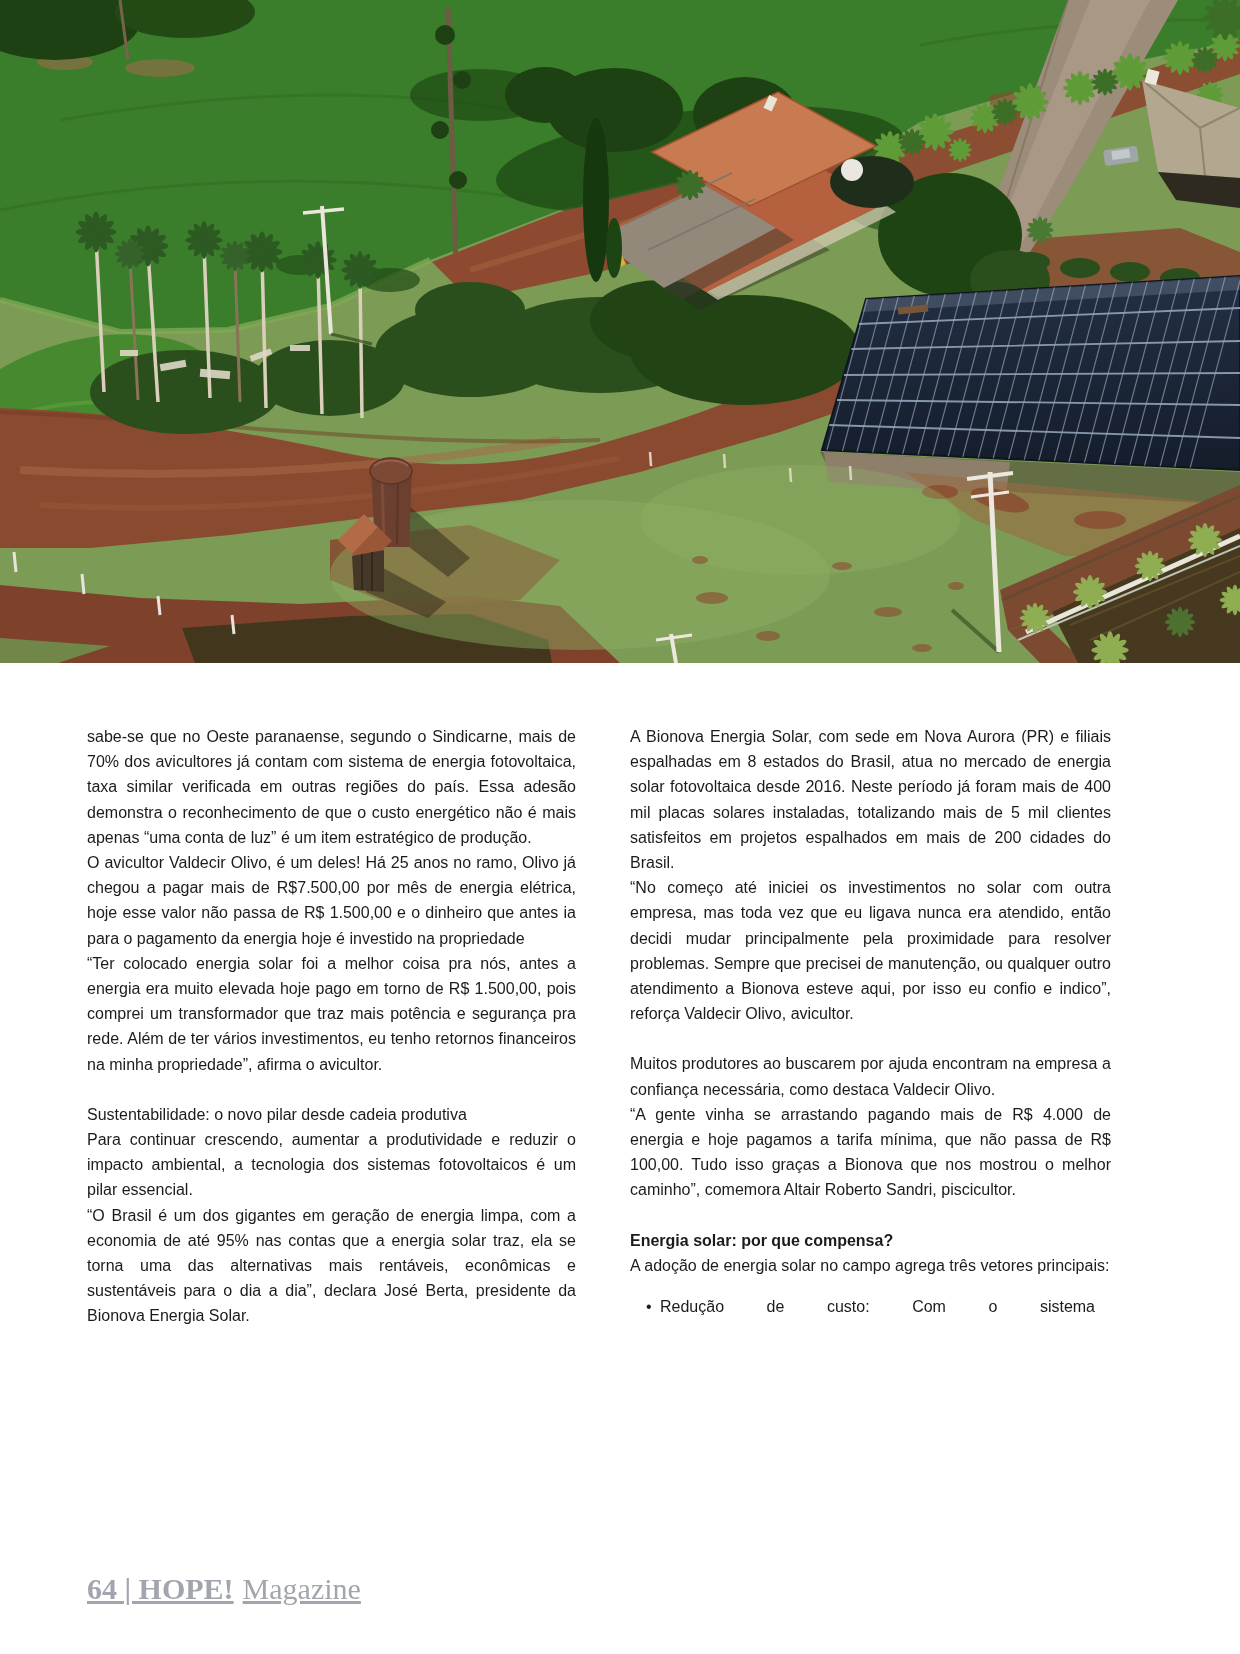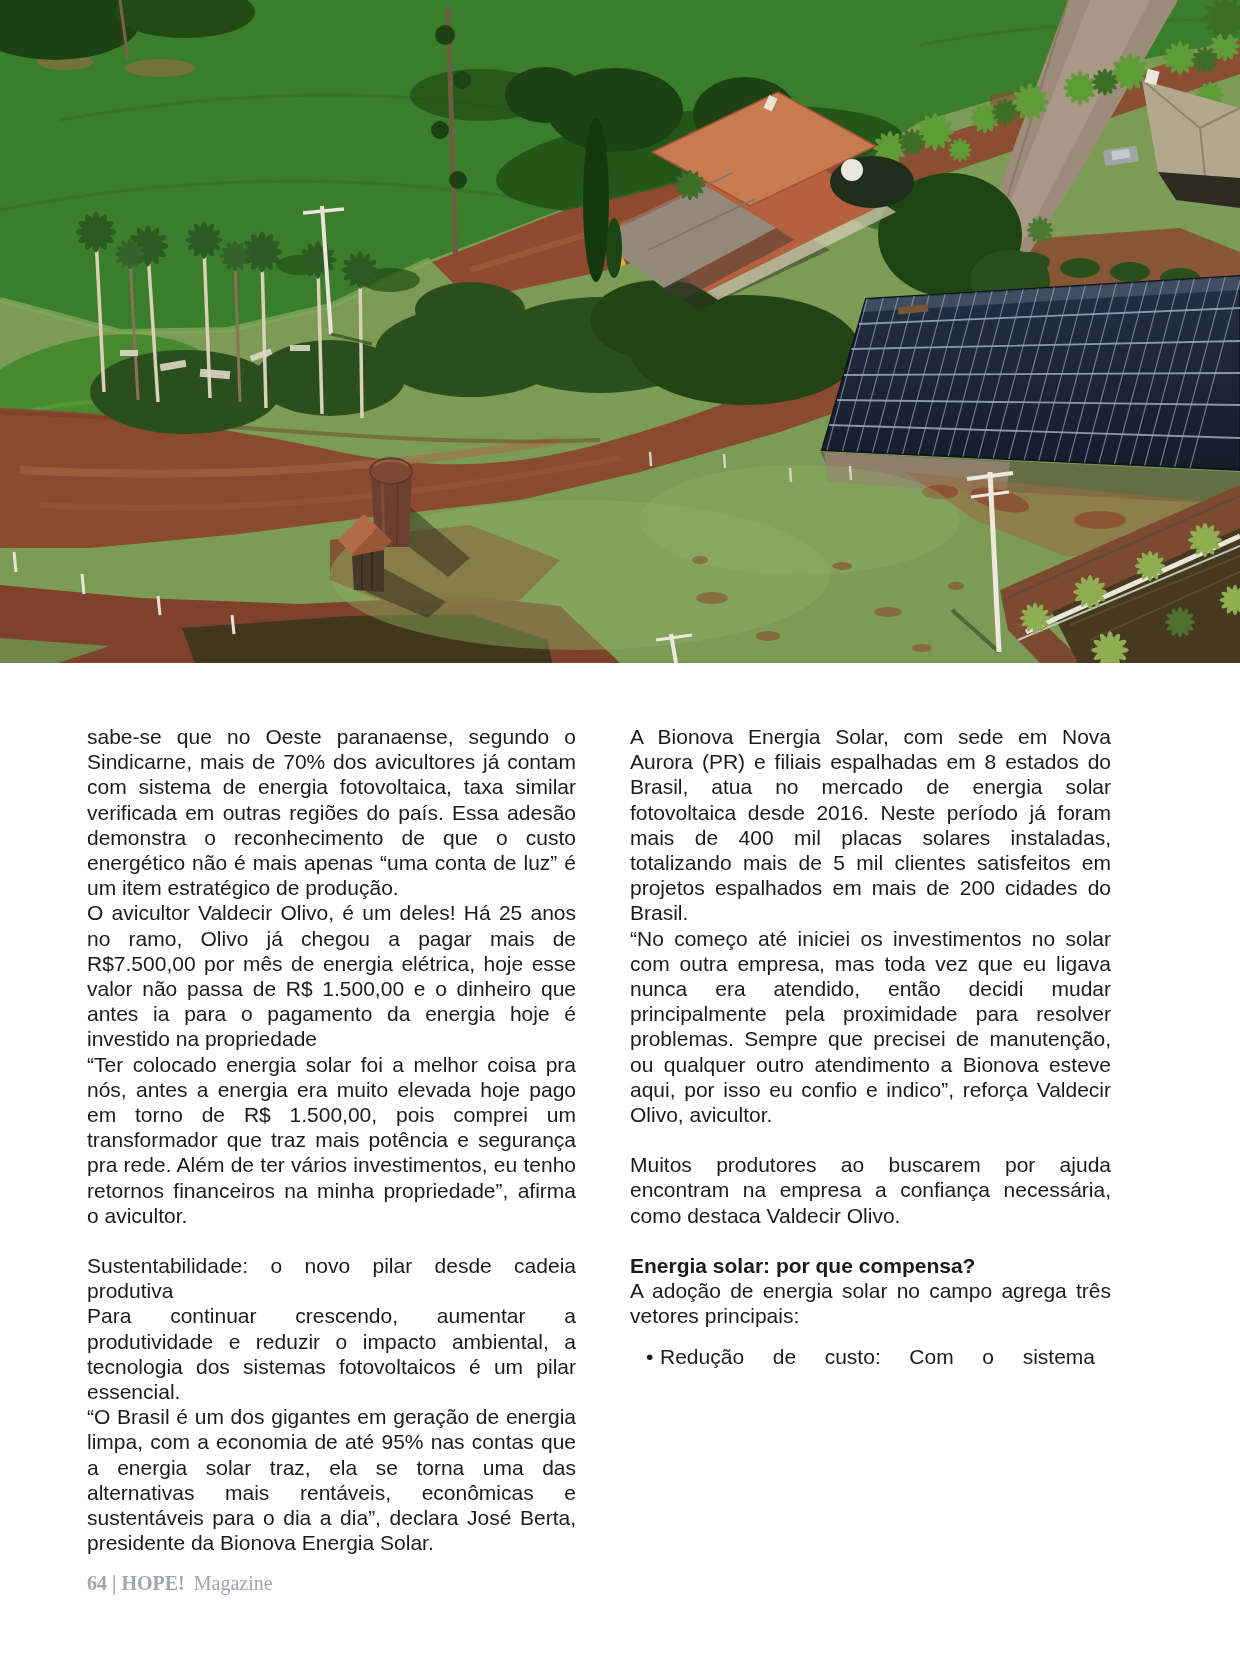--- a/index.html
+++ b/index.html
@@ -2,31 +2,31 @@
 <html><head>
 <meta charset="utf-8">
 <style>
   html,body{margin:0;padding:0;}
   body{
     width:1240px;height:1654px;position:relative;background:#ffffff;
     font-family:"Liberation Sans", sans-serif;overflow:hidden;
   }
   .photo{position:absolute;left:0;top:0;width:1240px;height:663px;overflow:hidden;}
   .photo svg{display:block;}
-  .col{position:absolute;top:724px;font-size:21px;line-height:25.2px;color:#1b1b1b;}
+  .col{position:absolute;top:724px;font-size:16px;line-height:25.2px;color:#1b1b1b;}
   .col-left{left:87px;width:489px;}
   .col-right{left:630px;width:481px;}
   .jp{margin:0;text-align:justify;}
   .spaced{margin-top:25px;}
   .bold{font-weight:bold;}
   .bullet-line{margin:16px;text-align:justify;-moz-text-align-last:justify;text-align-last:justify;}
   .bullet-line .bullet{display:inline-block;min-width:14px;}
   .footer{
     position:absolute;left:87px;top:1572px;
-    font-family:"Liberation Serif", serif;font-size:20px;color:#a2a5ad;
+    font-family:"Liberation Serif", serif;font-size:30px;color:#a2a5ad;text-decoration:underline;
   }
   .f-bold{font-weight:bold;}
   .f-regular{margin-left:9px;}
 </style>
 </head>
 <body>
 
 <div class="photo">
 <svg width="1240" height="663" viewBox="0 0 1240 663" xmlns="http://www.w3.org/2000/svg">
   <defs>
@@ -274,20 +274,21 @@
   <p class="jp">“Ter colocado energia solar foi a melhor coisa pra nós, antes a energia era muito elevada hoje pago em torno de R$ 1.500,00, pois comprei um transformador que traz mais potência e segurança pra rede. Além de ter vários investimentos, eu tenho retornos financeiros na minha propriedade”, afirma o avicultor.</p>
   <p class="jp spaced">Sustentabilidade: o novo pilar desde cadeia produtiva</p>
   <p class="jp">Para continuar crescendo, aumentar a produtividade e reduzir o impacto ambiental, a tecnologia dos sistemas fotovoltaicos é um pilar essencial.</p>
   <p class="jp">“O Brasil é um dos gigantes em geração de energia limpa, com a economia de até 95% nas contas que a energia solar traz, ela se torna uma das alternativas mais rentáveis, econômicas e sustentáveis para o dia a dia”, declara José Berta, presidente da Bionova Energia Solar.</p>
 </div>
 
 <div class="col col-right">
   <p class="jp">A Bionova Energia Solar, com sede em Nova Aurora (PR) e filiais espalhadas em 8 estados do Brasil, atua no mercado de energia solar fotovoltaica desde 2016. Neste período já foram mais de 400 mil placas solares instaladas, totalizando mais de 5 mil clientes satisfeitos em projetos espalhados em mais de 200 cidades do Brasil.</p>
   <p class="jp">“No começo até iniciei os investimentos no solar com outra empresa, mas toda vez que eu ligava nunca era atendido, então decidi mudar principalmente pela proximidade para resolver problemas. Sempre que precisei de manutenção, ou qualquer outro atendimento a Bionova esteve aqui, por isso eu confio e indico”, reforça Valdecir Olivo, avicultor.</p>
   <p class="jp spaced">Muitos produtores ao buscarem por ajuda encontram na empresa a confiança necessária, como destaca Valdecir Olivo.</p>
+  <p class="jp">“A gente vinha se arrastando pagando mais de R$ 4.000 de energia e hoje pagamos a tarifa mínima, que não passa de R$ 100,00. Tudo isso graças a Bionova que nos mostrou o melhor caminho”, comemora Altair Roberto Sandri, piscicultor.</p>
   <p class="jp bold spaced">Energia solar: por que compensa?</p>
   <p class="jp">A adoção de energia solar no campo agrega três vetores principais:</p>
   <div class="bullet-line">
     <span class="bullet">•</span><span>Redução de custo: Com o sistema</span>
   </div>
 </div>
 
 <div class="footer">
   <span class="f-bold">64 | HOPE!</span><span class="f-regular">Magazine</span>
 </div>

